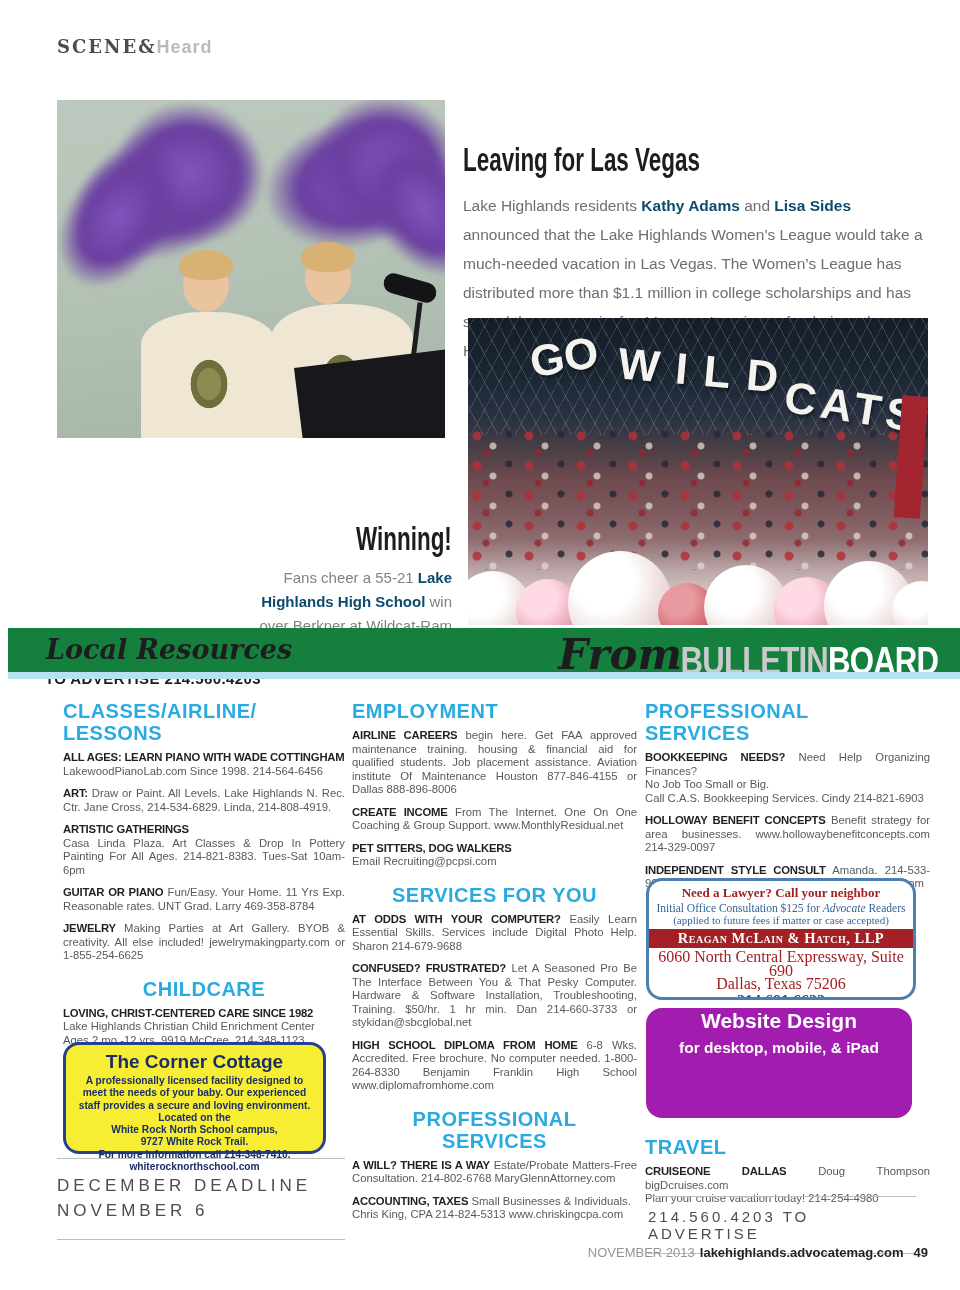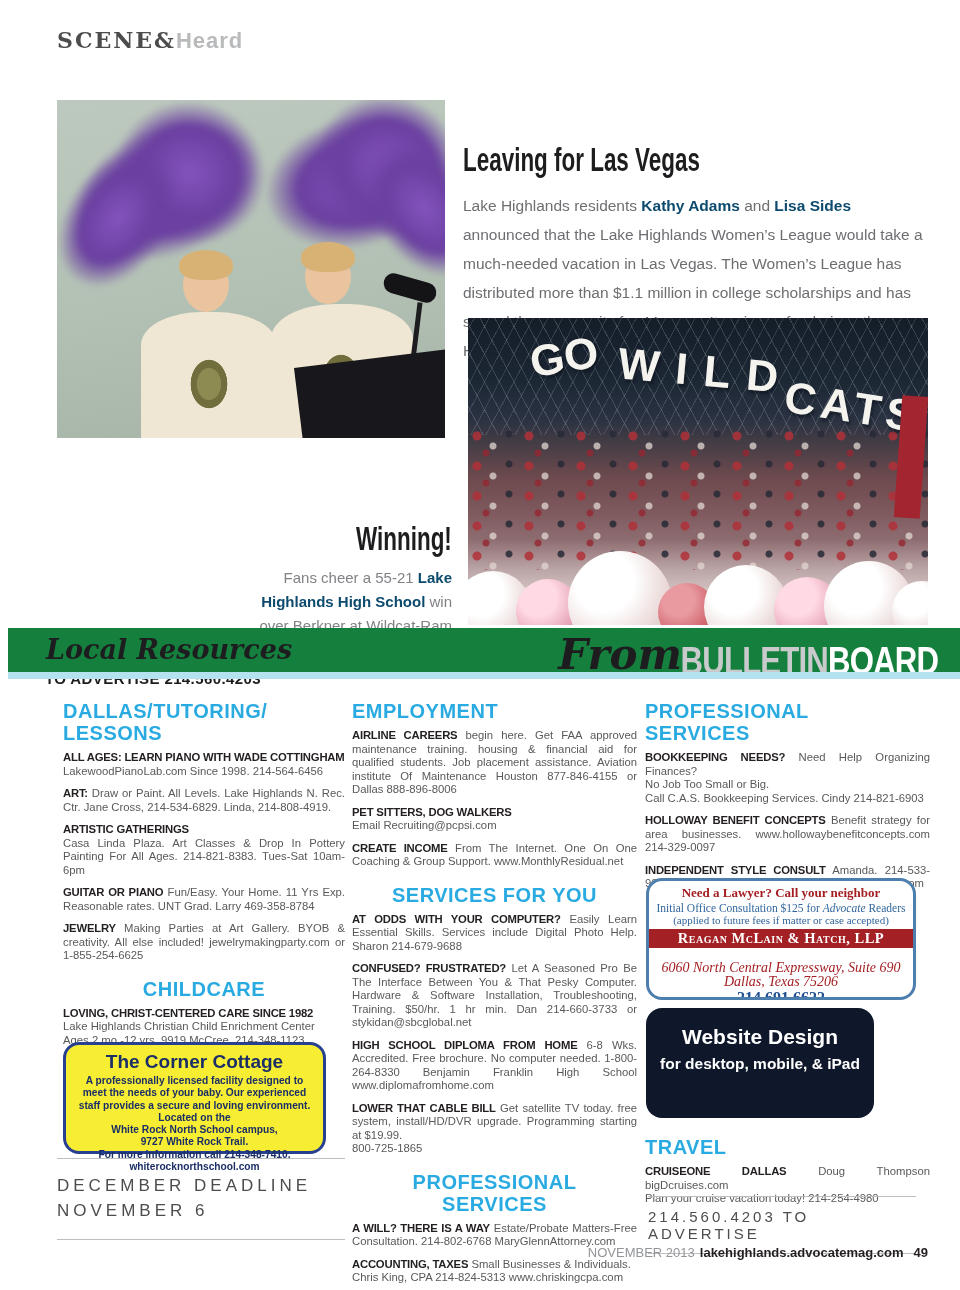--- a/index.html
+++ b/index.html
@@ -1,20 +1,20 @@
 <!DOCTYPE html>
 <html><head>
 <meta charset="utf-8">
 <style>
   html,body{margin:0;padding:0;}
   body{width:960px;height:1290px;position:relative;background:#ffffff;overflow:hidden;
        font-family:"Liberation Sans", sans-serif;}
 
   
-  .masthead{position:absolute;left:57px;top:27px;font-size:22px;white-space:nowrap;}
+  .masthead{position:absolute;left:57px;top:36px;font-size:18px;white-space:nowrap;}
   .scene{font-family:"DejaVu Serif",serif;font-weight:700;color:#4c4c4e;letter-spacing:2px;}
   .heard{font-weight:700;color:#b9babc;letter-spacing:1px;}
 
   
   .photo1{position:absolute;left:57px;top:100px;width:388px;height:338px;overflow:hidden;
           background:linear-gradient(172deg,#bdc9be 0%,#b3c1b4 55%,#a5b4a7 100%);}
   .plume{position:absolute;border-radius:50%;filter:blur(3px);
          background:radial-gradient(ellipse at center,#8254bd 0%,#6a3fa0 45%,rgba(106,63,160,0) 72%);}
   .pl1{left:18px;top:26px;width:185px;height:128px;transform:rotate(-24deg);}
   .pl2{left:58px;top:2px;width:150px;height:142px;transform:rotate(14deg);}
@@ -110,27 +110,27 @@
 
   
   .lawyer{position:absolute;left:646px;top:878px;width:270px;height:122px;box-sizing:border-box;
           border:3px solid #4d7fae;border-radius:16px;background:#fff;text-align:center;
           font-family:"Liberation Serif",serif;overflow:hidden;}
   .law-head{color:#a41e22;font-weight:700;font-size:13px;margin-top:4px;}
   .law-line1{color:#31659c;font-size:11.5px;margin-top:1px;}
   .law-line2{color:#31659c;font-size:11px;margin-bottom:3px;}
   .law-band{background:#a32125;color:#ffffff;font-variant:small-caps;font-weight:700;font-size:14.5px;
             padding:1px 0;letter-spacing:.5px;}
-  .law-addr{color:#a41e22;font-size:14px;line-height:13.5px;margin-top:13px;font-style:italic;}
+  .law-addr{color:#a41e22;font-size:16px;line-height:13.5px;margin-top:2px;}
   .law-phone{color:#1f4f8f;font-weight:700;font-size:16px;margin-top:1px;}
   .law-site{color:#1f4f8f;font-weight:700;font-size:13.5px;}
 
   
-  .ribbit{position:absolute;left:646px;top:1008px;width:228px;height:110px;box-sizing:border-box;
-          background:#0f172a;border-radius:16px;color:#ffffff;text-align:center;padding-top:17px;}
+  .ribbit{position:absolute;left:646px;top:1008px;width:266px;height:110px;box-sizing:border-box;
+          background:#a21caf;border-radius:16px;color:#ffffff;text-align:center;padding-top:1px;}
   .rb-title{font-size:21px;font-weight:700;}
   .rb-sub{font-size:15.5px;font-weight:700;margin-top:6px;}
   .rb-row{margin-top:9px;display:flex;align-items:center;justify-content:center;gap:8px;}
   .rb-site{color:#a8cf38;font-size:17px;font-weight:700;}
 
   .travel{position:absolute;left:645px;top:1136px;width:285px;}
 
   
   .footer{position:absolute;right:32px;top:1245px;font-size:13px;color:#939598;white-space:nowrap;}
   .footer .bold{font-weight:700;color:#231f20;}
@@ -188,50 +188,48 @@
 
   <div class="banner">
     <div class="b-script b-script1">Local Resources</div>
     <div class="b-sub">TO ADVERTISE 214.560.4203</div>
     <div class="b-script b-script2">From</div>
     <div class="b-bb"><span class="b-bulletin">BULLETIN</span><span class="b-board">BOARD</span></div>
   </div>
 
   <div class="col col1">
     <h3 class="sec">
-        <span>DALLAS/TUTORING/</span>
+        <span>CLASSES/AIRLINE/</span>
         <span>LESSONS</span>
       </h3>
     <p class="ad blocklead"><span class="lead">ALL AGES: LEARN PIANO WITH WADE COTTINGHAM</span> <span class="bodytext">LakewoodPianoLab.com  Since 1998.  214-564-6456</span></p>
     <p class="ad"><span class="lead">ART:</span> <span class="bodytext">Draw or Paint.  All Levels. Lake Highlands N. Rec. Ctr. Jane Cross, 214-534-6829.  Linda, 214-808-4919.</span></p>
     <p class="ad blocklead"><span class="lead">ARTISTIC GATHERINGS</span> <span class="bodytext">Casa Linda Plaza. Art Classes &amp; Drop In Pottery Painting For All Ages. 214-821-8383. Tues-Sat 10am-6pm</span></p>
     <p class="ad"><span class="lead">GUITAR OR PIANO</span> <span class="bodytext">Fun/Easy. Your Home. 11 Yrs Exp. Reasonable rates. UNT Grad.  Larry 469-358-8784</span></p>
     <p class="ad"><span class="lead">JEWELRY</span> <span class="bodytext">Making Parties at Art Gallery. BYOB &amp; creativity. All else included! jewelrymakingparty.com or 1-855-254-6625</span></p>
     <h3 class="sec gap">
         <span>CHILDCARE</span>
       </h3>
     <p class="ad blocklead preline"><span class="lead">LOVING, CHRIST-CENTERED CARE SINCE 1982</span> <span class="bodytext">Lake Highlands Christian Child Enrichment Center
 Ages 2 mo.-12 yrs.  9919 McCree.  214-348-1123.</span></p>
   </div>
 
   <div class="col col2">
     <h3 class="sec">
         <span>EMPLOYMENT</span>
       </h3>
     <p class="ad"><span class="lead">AIRLINE CAREERS</span> <span class="bodytext">begin here. Get FAA approved maintenance training. housing &amp; financial aid for qualified students. Job placement assistance. Aviation institute Of Maintenance Houston 877-846-4155 or Dallas 888-896-8006</span></p>
+    <p class="ad"><span class="lead">CREATE INCOME</span> <span class="bodytext">From The Internet. One On One Coaching &amp; Group Support. www.MonthlyResidual.net</span></p>
     <p class="ad blocklead"><span class="lead">PET SITTERS, DOG WALKERS</span> <span class="bodytext">Email Recruiting@pcpsi.com</span></p>
-    <p class="ad"><span class="lead">CREATE INCOME</span> <span class="bodytext">From The Internet. One On One Coaching &amp; Group Support. www.MonthlyResidual.net</span></p>
     <h3 class="sec gap">
         <span>SERVICES FOR YOU</span>
       </h3>
     <p class="ad"><span class="lead">AT ODDS WITH YOUR COMPUTER?</span> <span class="bodytext">Easily Learn Essential Skills. Services include Digital Photo Help. Sharon 214-679-9688</span></p>
     <p class="ad"><span class="lead">CONFUSED? FRUSTRATED?</span> <span class="bodytext">Let A Seasoned Pro Be The Interface Between You &amp; That Pesky Computer. Hardware &amp; Software Installation, Troubleshooting, Training. $50/hr. 1 hr min. Dan 214-660-3733 or stykidan@sbcglobal.net</span></p>
     <p class="ad"><span class="lead">HIGH SCHOOL DIPLOMA FROM HOME</span> <span class="bodytext">6-8 Wks. Accredited. Free brochure. No computer needed. 1-800-264-8330 Benjamin Franklin High School www.diplomafromhome.com</span></p>
-    <p class="ad preline"><span class="lead">LOWER THAT CABLE BILL</span> <span class="bodytext">Get satellite TV today. free system, install/HD/DVR upgrade. Programming starting at $19.99.
-800-725-1865</span></p>
     <h3 class="sec gap">
         <span>PROFESSIONAL</span>
         <span>SERVICES</span>
       </h3>
     <p class="ad"><span class="lead">A WILL? THERE IS A WAY</span> <span class="bodytext">Estate/Probate Matters-Free Consultation. 214-802-6768 MaryGlennAttorney.com</span></p>
     <p class="ad preline"><span class="lead">ACCOUNTING, TAXES</span> <span class="bodytext">Small Businesses &amp; Individuals.
 Chris King, CPA 214-824-5313 www.chriskingcpa.com</span></p>
   </div>
 
   <div class="col col3">

